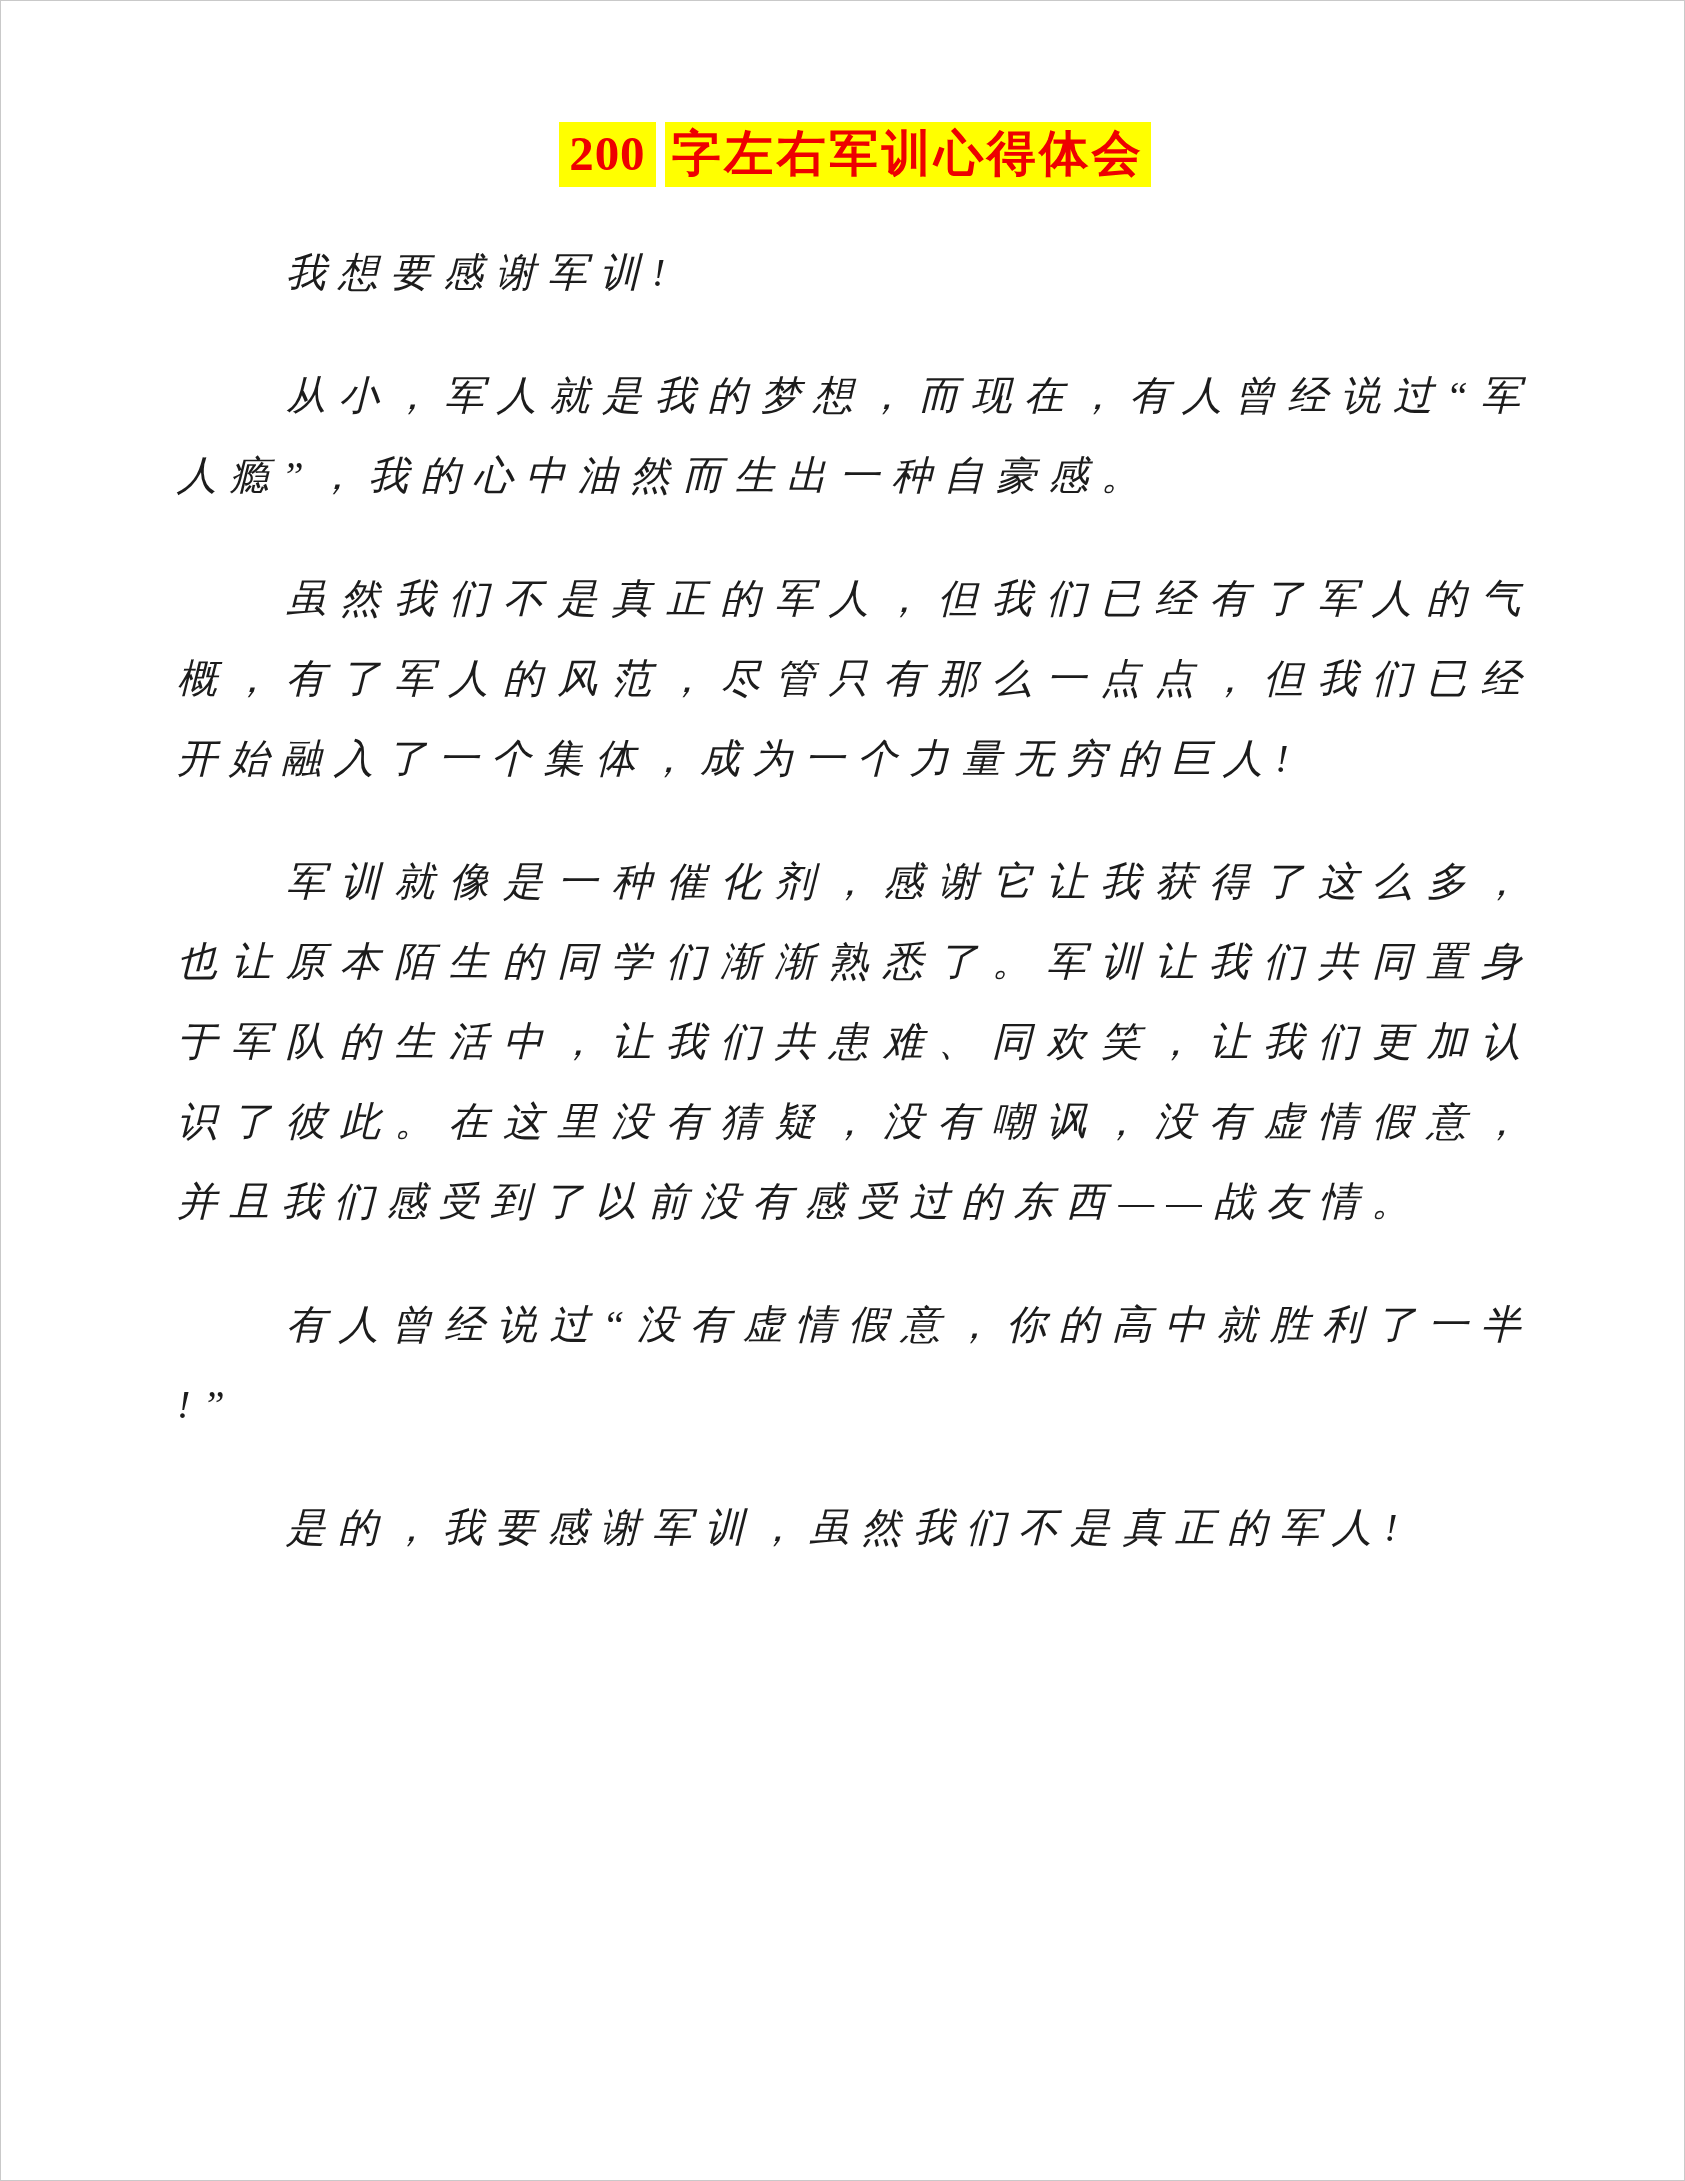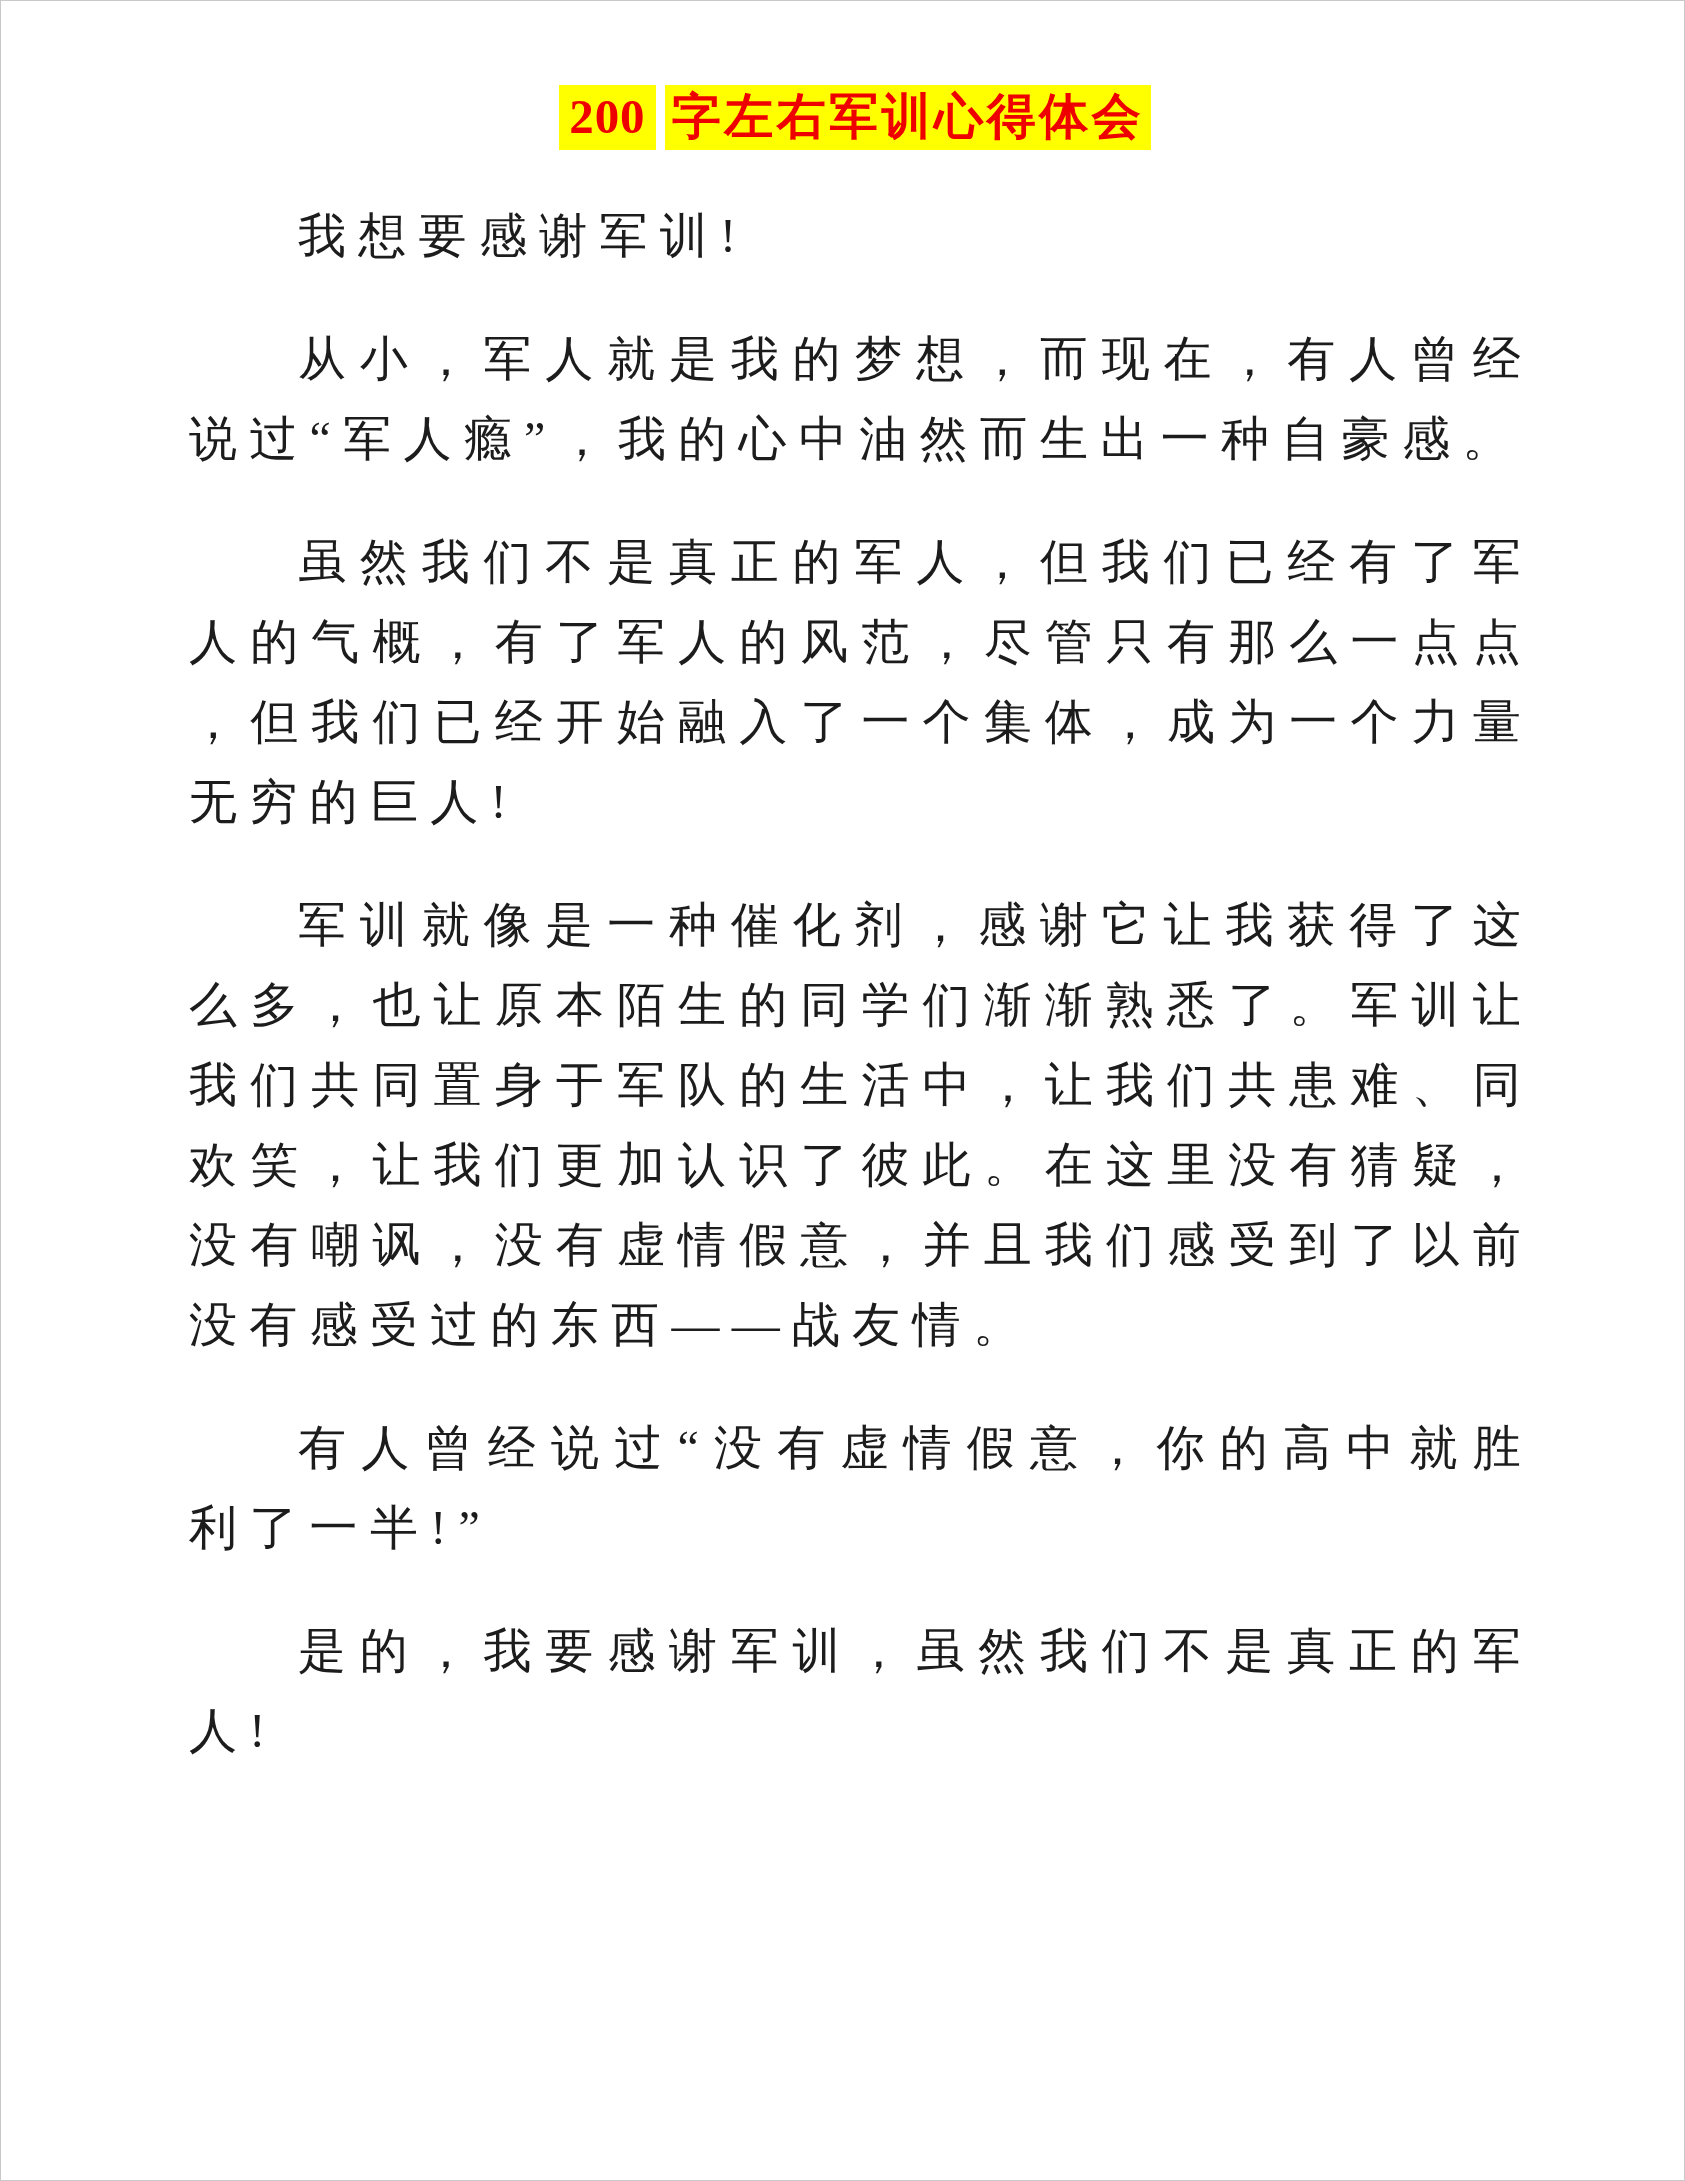--- a/index.html
+++ b/index.html
@@ -7,21 +7,21 @@
     padding: 0;
     background: #ffffff;
   }
   .page {
     position: relative;
     width: 1685px;
     height: 2181px;
     box-sizing: border-box;
     background: #ffffff;
     border: 1.8px solid #c9c9c9;
-    padding: 83px 151px 0 176px;
+    padding: 120px 151px 0 176px;
     font-family: "Liberation Serif", "DejaVu Serif", serif;
     overflow: hidden;
   }
   .doc-title {
     margin: 0 0 47px 0;
     text-align: center;
     font-size: 49px;
     font-weight: bold;
     line-height: 65px;
     letter-spacing: 3.5px;
@@ -31,29 +31,30 @@
     background: #ffff00;
     color: #ee0000;
     padding: 4.4px 7px 6.1px 7px;
   }
   .doc-title .hl.num {
     margin-right: 8.8px;
     letter-spacing: 0.9px;
     padding: 4.4px 10.5px 6.1px 10.5px;
   }
   .doc-body p {
-    margin: 0 0 43px 12px;
+    margin: 0 0 43px 0;
     color: #1c1c1c;
-    font-size: 48px;
+    font-size: 40px;
     line-height: 80px;
     letter-spacing: 12.3px;
     text-align: justify;
     text-indent: 109px;
     word-break: break-all;
     line-break: anywhere;
+    font-style: italic;
   }
 </style>
 </head>
 <body>
 
 <div class="page">
   <h1 class="doc-title">
     <span class="hl num">200</span><span class="hl">字左右军训心得体会</span>
   </h1>
 

